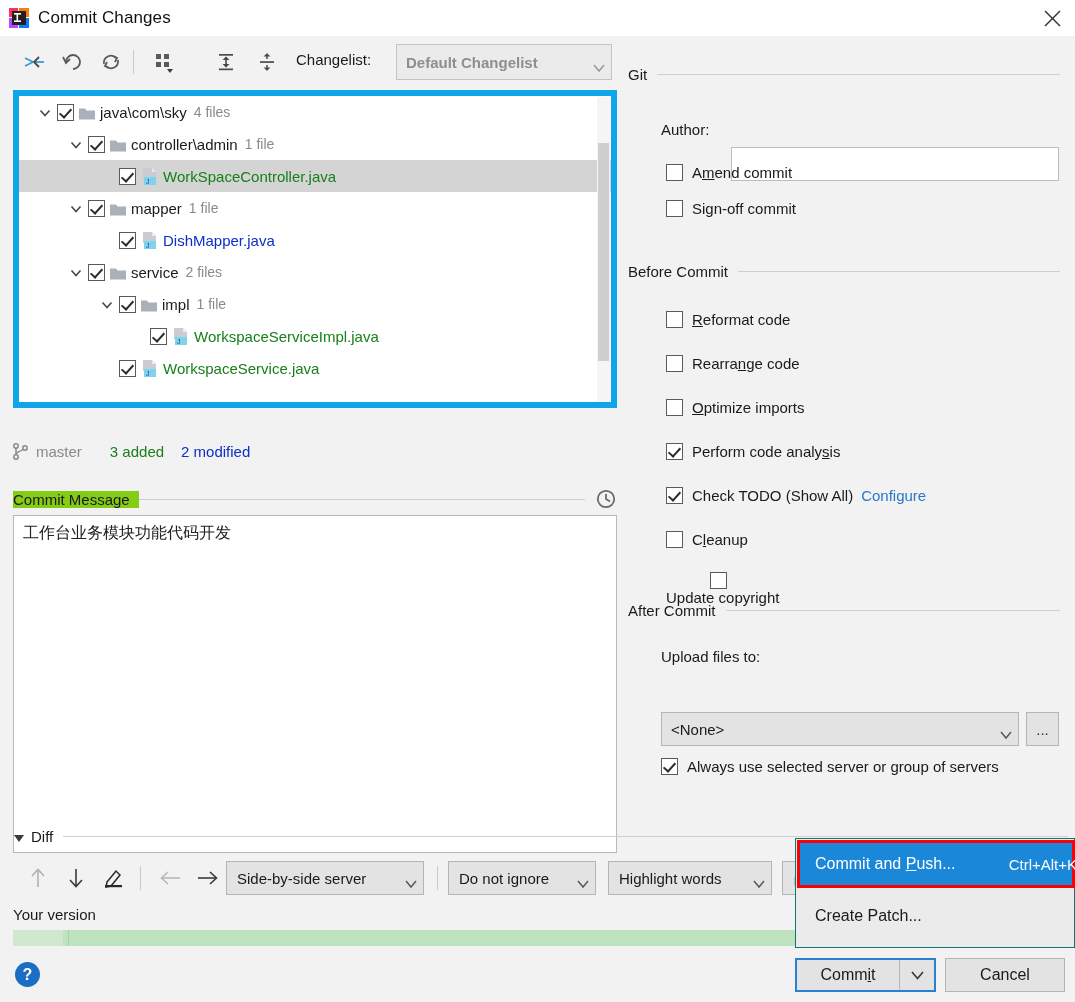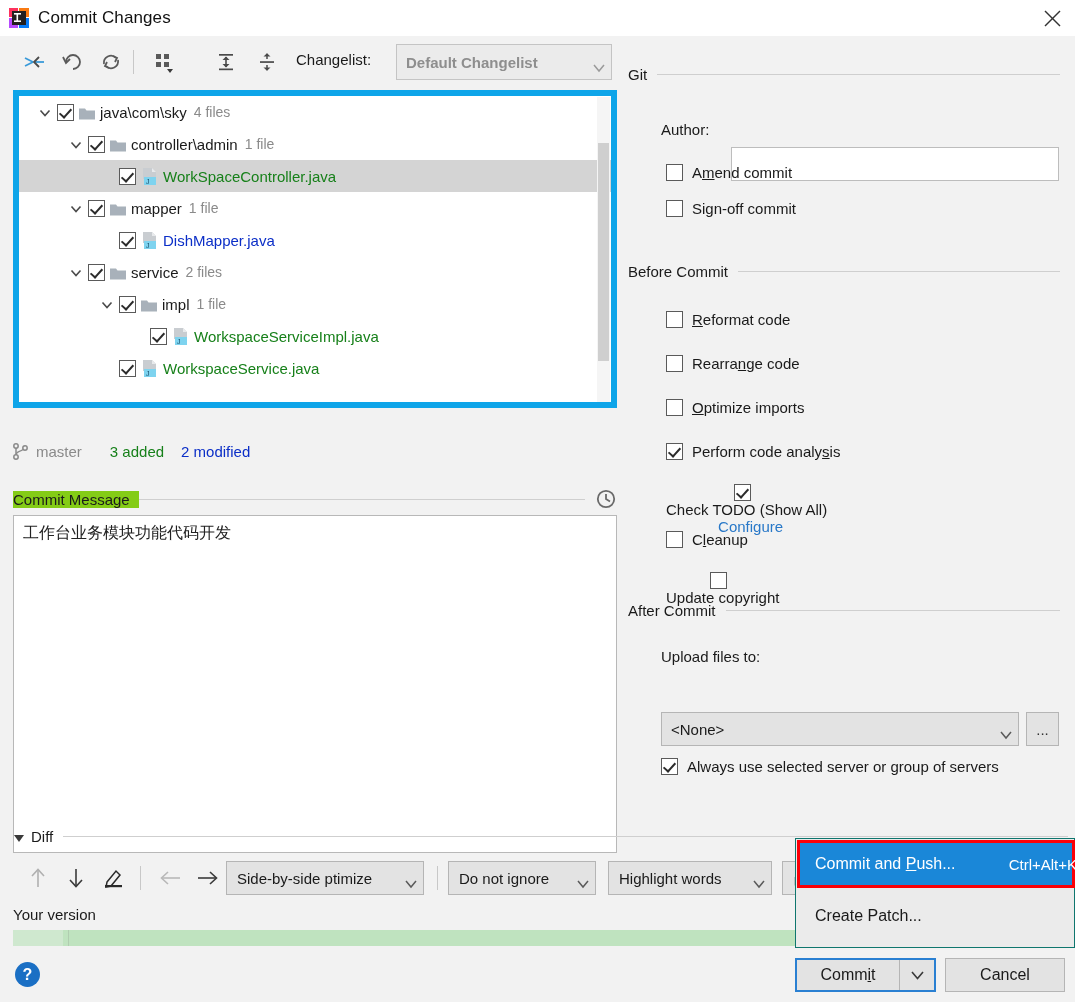--- a/index.html
+++ b/index.html
@@ -450,21 +450,21 @@
         <span class="txt">Rearra<span class="mn">n</span>ge code</span>
       </div>
       <div class="opt-row" style="top: 360px;">
         <span class="cb"></span>
         <span class="txt"><span class="mn">O</span>ptimize imports</span>
       </div>
       <div class="opt-row" style="top: 404px;">
         <span class="cb checked"></span>
         <span class="txt">Perform code analy<span class="mn">s</span>is</span>
       </div>
-      <div class="opt-row" style="top: 448px; flex-direction: column;">
+      <div class="opt-row" style="top: 448px;">
         <span class="cb checked"></span>
         <span class="txt">Check TODO (Show All)</span>
         <span class="txt link">Configure</span>
       </div>
       <div class="opt-row" style="top: 492px;">
         <span class="cb"></span>
         <span class="txt">C<span class="mn">l</span>eanup</span>
       </div>
       <div class="opt-row" style="top: 536px; flex-direction: column;">
         <span class="cb"></span>
@@ -528,21 +528,21 @@
         <path d="M9 2 L2.5 8 L9 14" fill="none" stroke="#b8b8b8" stroke-width="1.6"></path>
       </svg>
   </span>
   <span class="dt-icon" style="left:190px">
     <svg width="22" height="16" viewBox="0 0 22 16">
         <path d="M1 8 L19 8" stroke="#3a3a3a" stroke-width="1.6"></path>
         <path d="M13 2 L19.5 8 L13 14" fill="none" stroke="#3a3a3a" stroke-width="1.6"></path>
       </svg>
   </span>
   <div class="dt-combo" style="left:226px; width:198px">
-    <span class="val">Side-by-side ptimize</span>
+    <span class="val">Side-by-side server</span>
     <span class="combo-arrow">
       <svg width="12" height="9" viewBox="0 0 12 9">
           <path d="M1 1 L6 7 L11 1" fill="none" stroke="#5a5a5a" stroke-width="1.5"></path>
         </svg>
     </span>
   </div>
   <span class="dt-sep" style="left:437px"></span>
   <div class="dt-combo" style="left:448px; width:148px">
     <span class="val">Do not ignore</span>
     <span class="combo-arrow">

